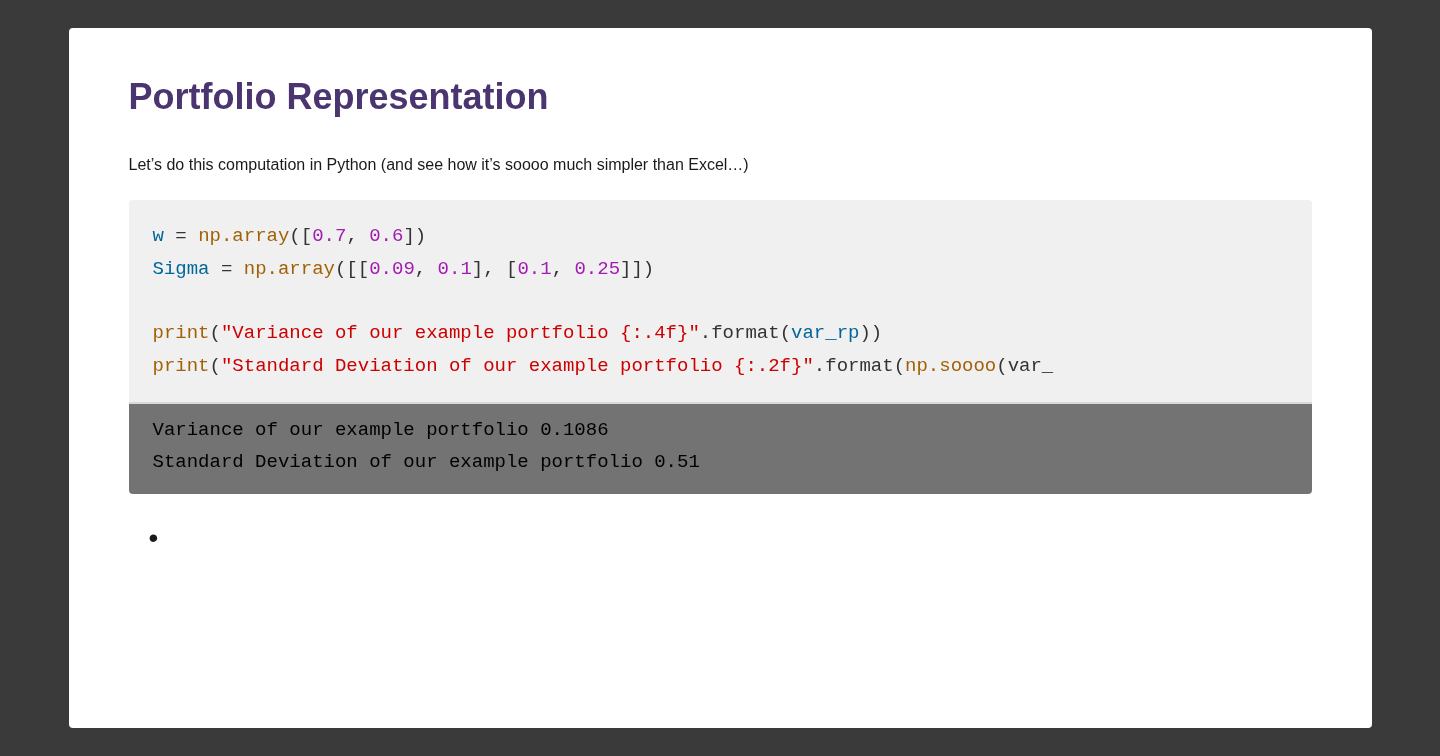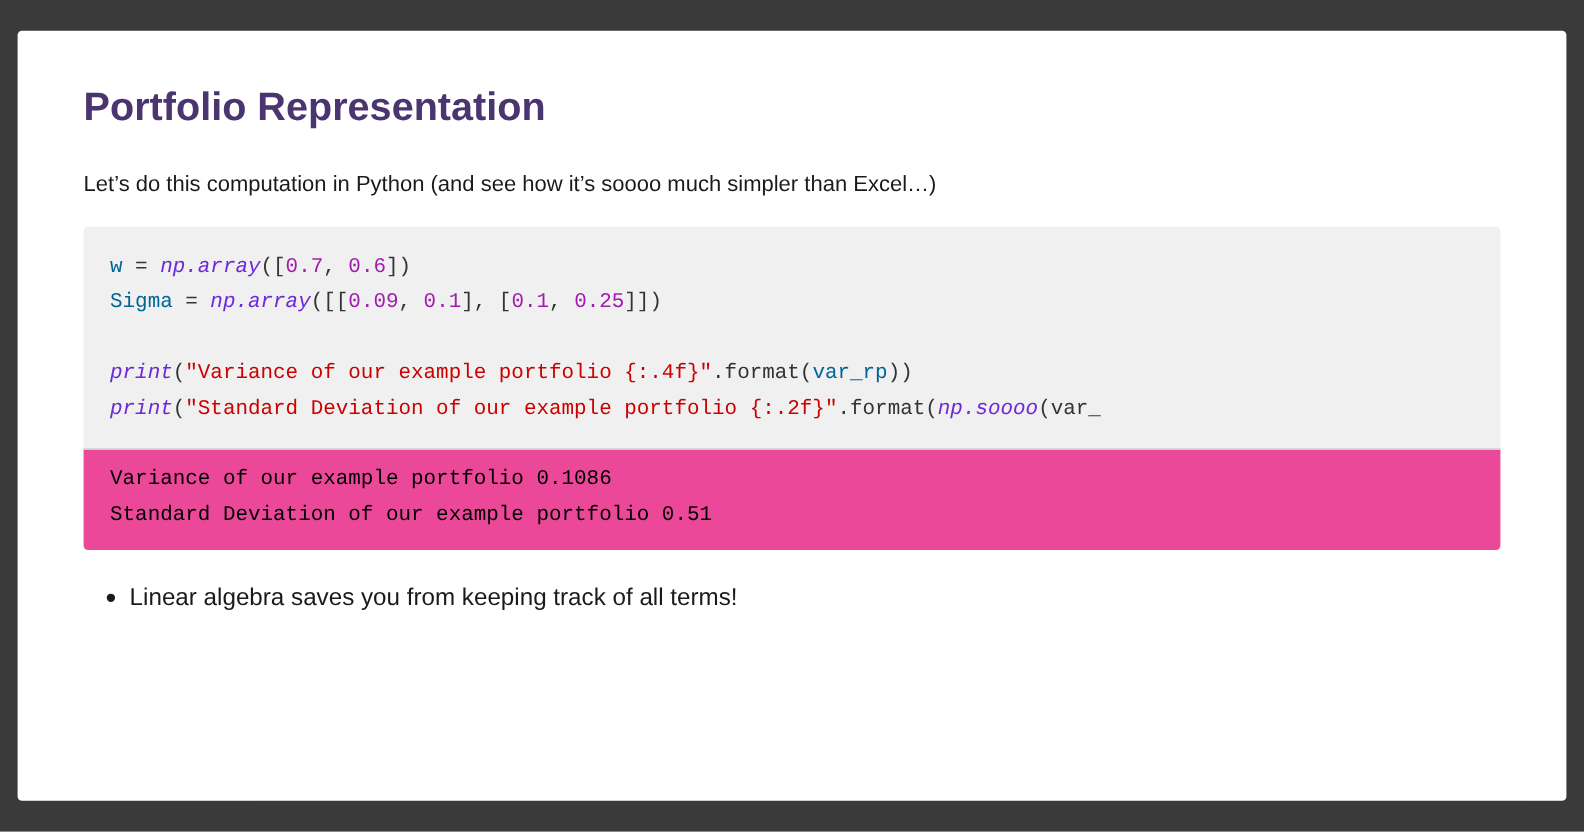--- a/index.html
+++ b/index.html
@@ -12,38 +12,38 @@
       width: 1440px;
       height: 756px;
       background-color: #3a3a3a;
       display: flex;
       align-items: center;
       justify-content: center;
       font-family: 'Segoe UI', Arial, sans-serif;
     }
 
     .slide {
-      width: 1408px;
+      width: 1303px;
       height: 700px;
       background-color: #ffffff;
       border-radius: 4px;
       padding: 48px 60px;
       overflow: hidden;
     }
 
     .slide-title {
       font-size: 36px;
       font-weight: 700;
       color: #4a3570;
       margin-bottom: 36px;
       font-family: 'Segoe UI', Arial, sans-serif;
     }
 
     .intro-text {
-      font-size: 20px;
+      font-size: 16px;
       color: #1a1a1a;
       margin-bottom: 24px;
       font-family: 'Segoe UI', Arial, sans-serif;
       line-height: 1.4;
     }
 
     .code-block {
       background-color: #f0f0f0;
       border-radius: 4px;
       padding: 20px 24px;
@@ -53,21 +53,21 @@
       line-height: 1.7;
       overflow: hidden;
     }
 
     .code-line {
       display: block;
       white-space: pre;
     }
 
     .kw { color: #006699; } 
-    .fn { color: #6d28d9; font-style: italic; } 
+    .fn { color: #a16207; } 
     .str { color: #cc0000; } 
     .num { color: #a21caf; } 
     .default { color: #333333; }
 
     .bullet-list {
       list-style: none;
       padding-left: 20px;
       margin-top: 28px;
     }
 
@@ -99,25 +99,24 @@
   <p class="intro-text">Let’s do this computation in Python (and see how it’s soooo much simpler than Excel…)</p>
 
   <div class="code-block" style="margin-bottom:0; border-radius: 4px 4px 0 0;">
     <span class="code-line"><span class="kw">w</span><span class="default"> = </span><span class="fn">np.array</span><span class="default">([</span><span class="num">0.7</span><span class="default">, </span><span class="num">0.6</span><span class="default">])</span></span>
     <span class="code-line"><span class="kw">Sigma</span><span class="default"> = </span><span class="fn">np.array</span><span class="default">([[</span><span class="num">0.09</span><span class="default">, </span><span class="num">0.1</span><span class="default">], [</span><span class="num">0.1</span><span class="default">, </span><span class="num">0.25</span><span class="default">]])</span></span>
     <br>
     <span class="code-line"><span class="fn">print</span><span class="default">(</span><span class="str">"Variance of our example portfolio {:.4f}"</span><span class="default">.format(</span><span class="kw">var_rp</span><span class="default">))</span></span>
     <span class="code-line"><span class="fn">print</span><span class="default">(</span><span class="str">"Standard Deviation of our example portfolio {:.2f}"</span><span class="default">.format(</span><span class="fn">np.soooo</span><span class="default">(var_</span></span>
   </div>
 
-  <div style="background:#ec4899; border-top: 2px solid #d8d8d8; border-radius: 0 0 4px 4px; padding: 10px 24px 16px 24px; font-family: 'Courier New', Courier, monospace; font-size: 19px; line-height: 1.7; margin-bottom: 28px;">
+  <div style="background:#737373; border-top: 2px solid #d8d8d8; border-radius: 0 0 4px 4px; padding: 10px 24px 16px 24px; font-family: 'Courier New', Courier, monospace; font-size: 19px; line-height: 1.7; margin-bottom: 28px;">
     <span class="code-line">Variance of our example portfolio 0.1086</span>
     <span class="code-line">Standard Deviation of our example portfolio 0.51</span>
   </div>
 
   <ul class="bullet-list">
     <li class="bullet-item">
       <span class="bullet-dot">•</span>
-      <span>Linear algebra saves you from keeping track of all terms!</span>
     </li>
   </ul>
 
 </div>
 
 </body></html>

